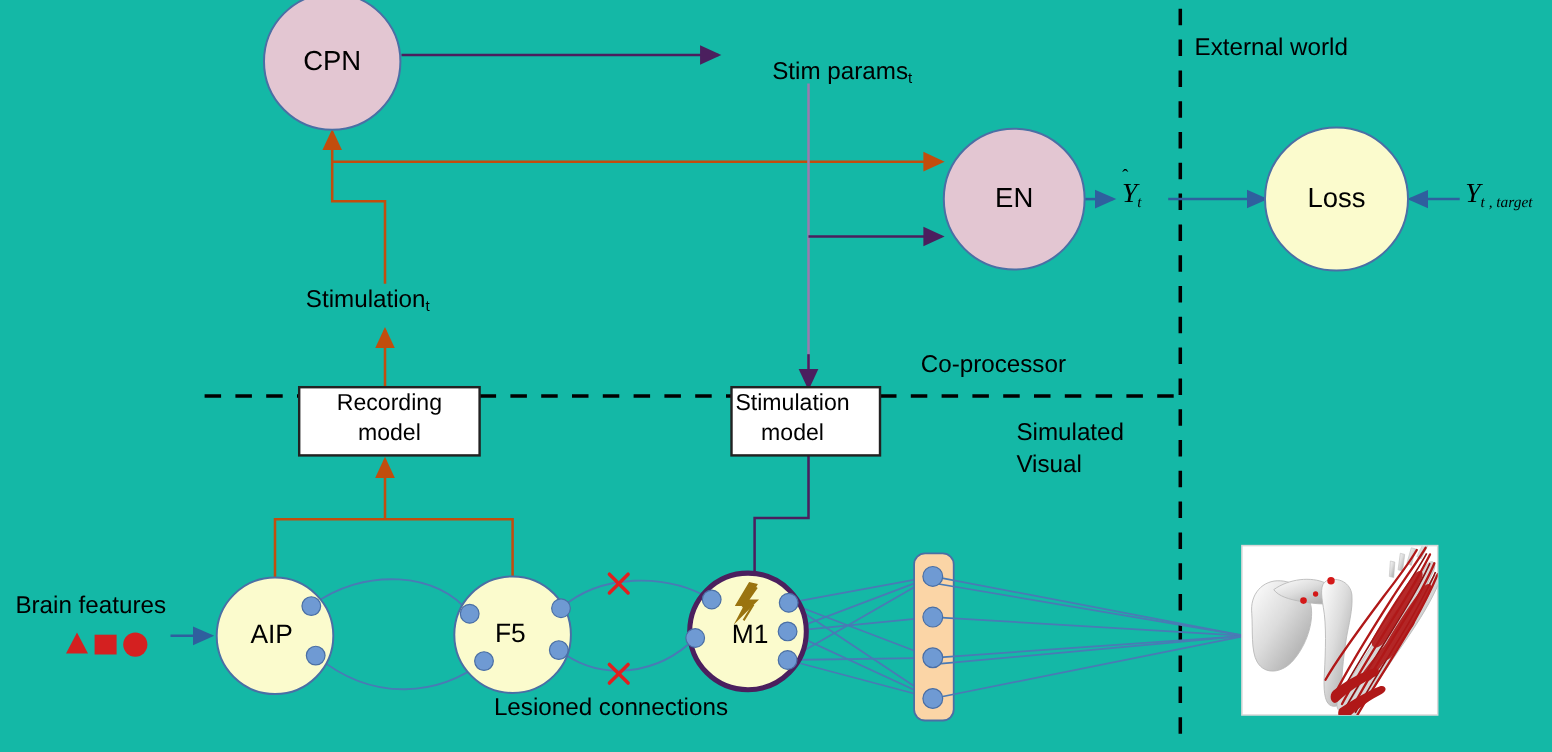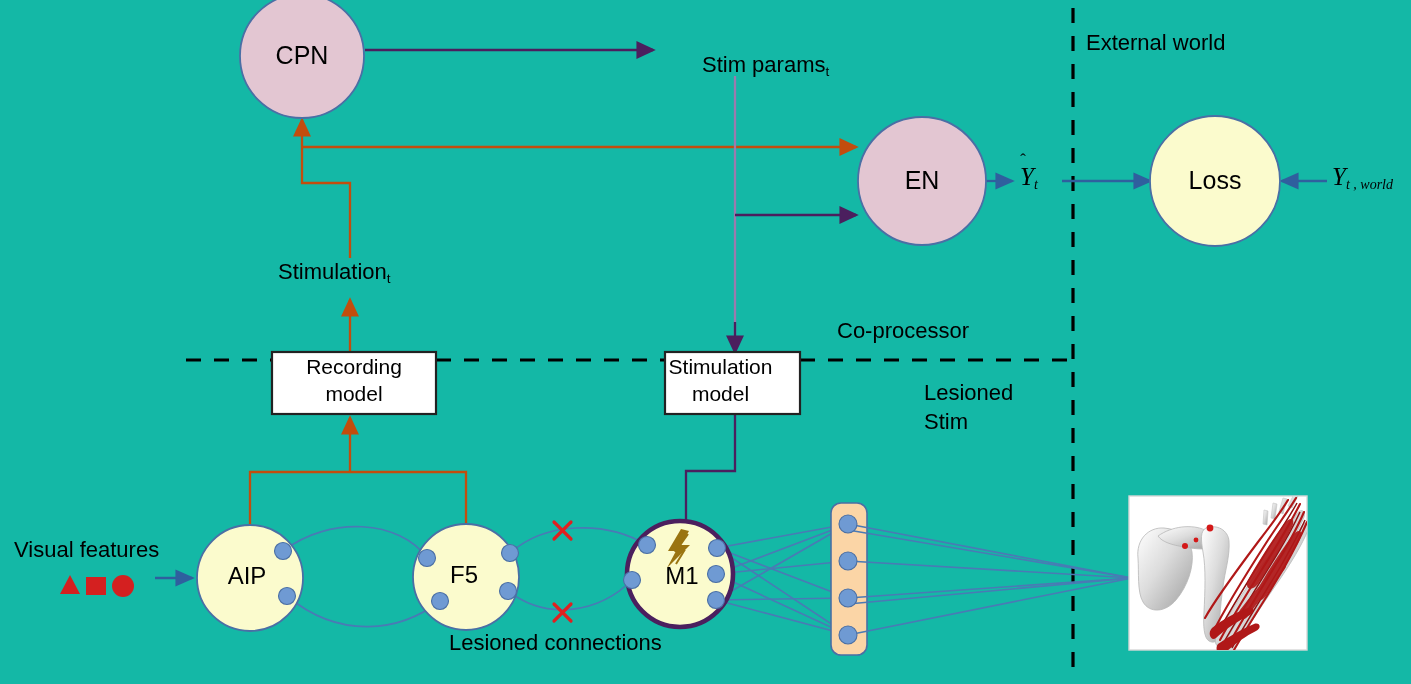--- a/index.html
+++ b/index.html
@@ -273,39 +273,39 @@
   <div class="lbl" style="left:278px;top:259px;font-size:22px;">
     <span>Stimulation</span><span class="sub">t</span>
   </div>
 
   <div class="lbl math" style="left:1020px;top:163px;font-size:25px;text-align:center;">
     <span style="position:relative;">
       <span style="position:absolute;left:3px;top:-13px;font-size:17px;font-style:normal;">̂</span><span>Y</span></span><span class="sub" style="font-size:14px;">t</span>
   </div>
 
   <div class="lbl math" style="left:1332px;top:163px;font-size:25px;">
-    <span>Y</span><span class="sub" style="font-size:14px;">t , world</span>
+    <span>Y</span><span class="sub" style="font-size:14px;">t , target</span>
   </div>
 
   <div class="lbl" style="left:1086px;top:30px;font-size:22px;">External world</div>
 
   <div class="lbl" style="left:837px;top:318px;font-size:22px;">Co-processor</div>
 
   <div class="lbl" style="left:924px;top:378px;font-size:22px;line-height:1.33;">
-    <div>Lesioned</div>
-    <div>Stim</div>
+    <div>Simulated</div>
+    <div>Visual</div>
   </div>
 
   <div class="lbl" style="left:272px;top:354px;width:164px;text-align:center;font-size:21px;line-height:1.27;">
     <div>Recording</div>
     <div>model</div>
   </div>
 
   <div class="lbl" style="left:663px;top:354px;width:115px;text-align:center;font-size:21px;line-height:1.27;">
     <div>Stimulation</div>
     <div>model</div>
   </div>
 
-  <div class="lbl" style="left:14px;top:537px;font-size:22px;">Visual features</div>
+  <div class="lbl" style="left:14px;top:537px;font-size:22px;">Brain features</div>
 
   <div class="lbl" style="left:449px;top:630px;font-size:22px;">Lesioned connections</div>
 
 </div>
 
 </body></html>

